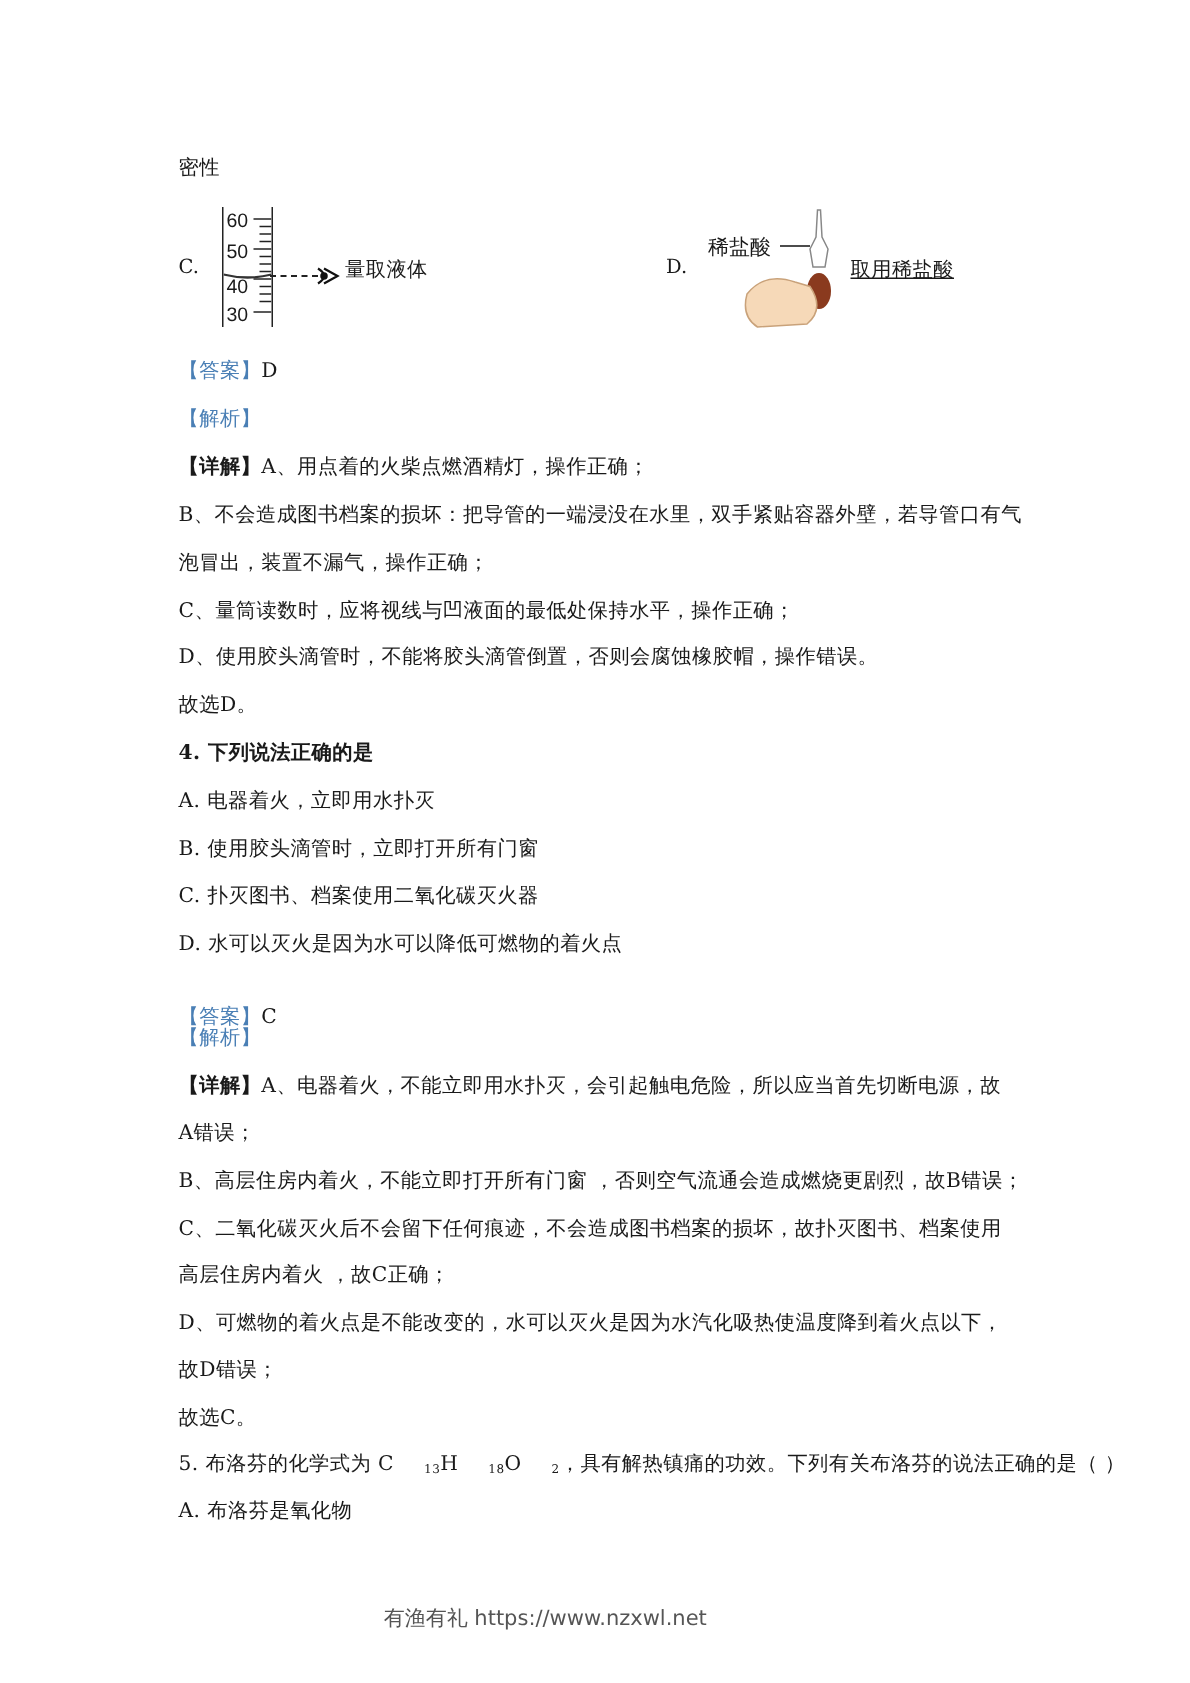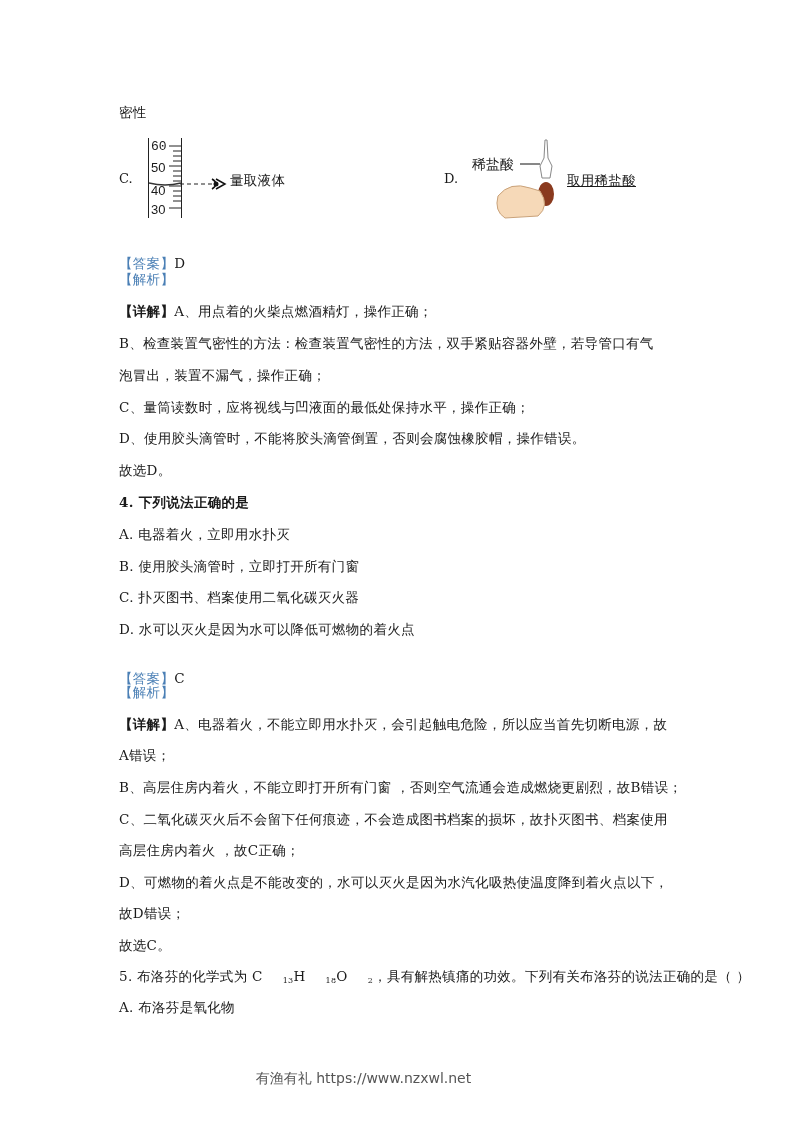--- a/index.html
+++ b/index.html
@@ -37,21 +37,21 @@
             <line x1="24" y1="43" x2="32" y2="43"></line>
           <line x1="20" y1="48" x2="32" y2="48"></line>
             <line x1="24" y1="53" x2="32" y2="53"></line>
             <line x1="24" y1="58" x2="32" y2="58"></line>
             <line x1="24" y1="63" x2="32" y2="63"></line>
           <line x1="20" y1="70" x2="32" y2="70"></line>
         </g>
         <path d="M0 45 Q16 49 32 45" stroke="#333" stroke-width="1.5" fill="none"></path>
       </svg>
     </div>
-    <span class="tick-lbl" style="top:139px;font-family:Liberation Mono, monospace;">60</span>
+    <span class="tick-lbl" style="top:139px;">60</span>
     <span class="tick-lbl" style="top:160px;">50</span>
     <span class="tick-lbl" style="top:183px;">40</span>
     <span class="tick-lbl" style="top:202px;">30</span>
     <svg style="position:absolute;left:180px;top:176px;" width="50" height="16">
       <line x1="0" y1="8" x2="32" y2="8" stroke="#222" stroke-width="1.2" stroke-dasharray="4,3"></line>
       <path d="M32 3 Q40 8 32 13 M36 3 L45 8 L36 13" stroke="#111" stroke-width="1.5" fill="none"></path>
       <circle cx="36" cy="8" r="2.5" fill="#111"></circle>
     </svg>
     <span class="line" style="left:230px; top:171px;">量取液体</span>
   </div>
@@ -61,28 +61,28 @@
     <span style="position:absolute;left:472px;top:156px;font-family:'DejaVu Sans',sans-serif;font-size:14px;">稀盐酸</span>
     <svg style="position:absolute;left:490px;top:136px;" width="70" height="85">
       <line x1="30" y1="28" x2="50" y2="28" stroke="#111" stroke-width="1"></line>
       <path d="M55 4 L57 4 L58 22 L62 30 L60 42 L52 42 L50 30 L54 22 Z" fill="#fff" stroke="#888" stroke-width="1"></path>
       <ellipse cx="56" cy="58" rx="8" ry="12" fill="#8a3a1e"></ellipse>
       <path d="M8 60 Q20 45 40 52 L50 55 Q60 70 48 80 L15 82 Q4 75 8 60 Z" fill="#f6d9b8" stroke="#c9a27a" stroke-width="1"></path>
     </svg>
     <span class="line" style="left:567px; top:171px;text-decoration:underline;">取用稀盐酸</span>
   </div>
 
-  <div class="line" style="top:254px;">
+  <div class="line" style="top:238px;">
     <span class="blue">【答案】</span><span>D</span>
   </div>
   <div class="line blue" style="top:270px;">【解析】</div>
   <div class="line" style="top:302px;">
     <span style="font-weight:bold;">【详解】</span><span>A、用点着的火柴点燃酒精灯，操作正确；</span>
   </div>
-  <div class="line" style="top:334px;">B、检查装置气密性的方法：检查装置气密性的方法，双手紧贴容器外壁，若导管口有气</div>
+  <div class="line" style="top:334px;">B、不会造成图书档案的损坏：把导管的一端浸没在水里，双手紧贴容器外壁，若导管口有气</div>
   <div class="line" style="top:366px;">泡冒出，装置不漏气，操作正确；</div>
   <div class="line" style="top:398px;">C、量筒读数时，应将视线与凹液面的最低处保持水平，操作正确；</div>
   <div class="line" style="top:429px;">D、使用胶头滴管时，不能将胶头滴管倒置，否则会腐蚀橡胶帽，操作错误。</div>
   <div class="line" style="top:461px;">故选D。</div>
 
   <div class="line" style="top:493px;font-weight:bold;">4.  下列说法正确的是</div>
   <div class="line" style="top:525px;">A.  电器着火，立即用水扑灭</div>
   <div class="line" style="top:557px;">B.  使用胶头滴管时，立即打开所有门窗</div>
   <div class="line" style="top:588px;">C.  扑灭图书、档案使用二氧化碳灭火器</div>
   <div class="line" style="top:620px;">D.  水可以灭火是因为水可以降低可燃物的着火点</div>

